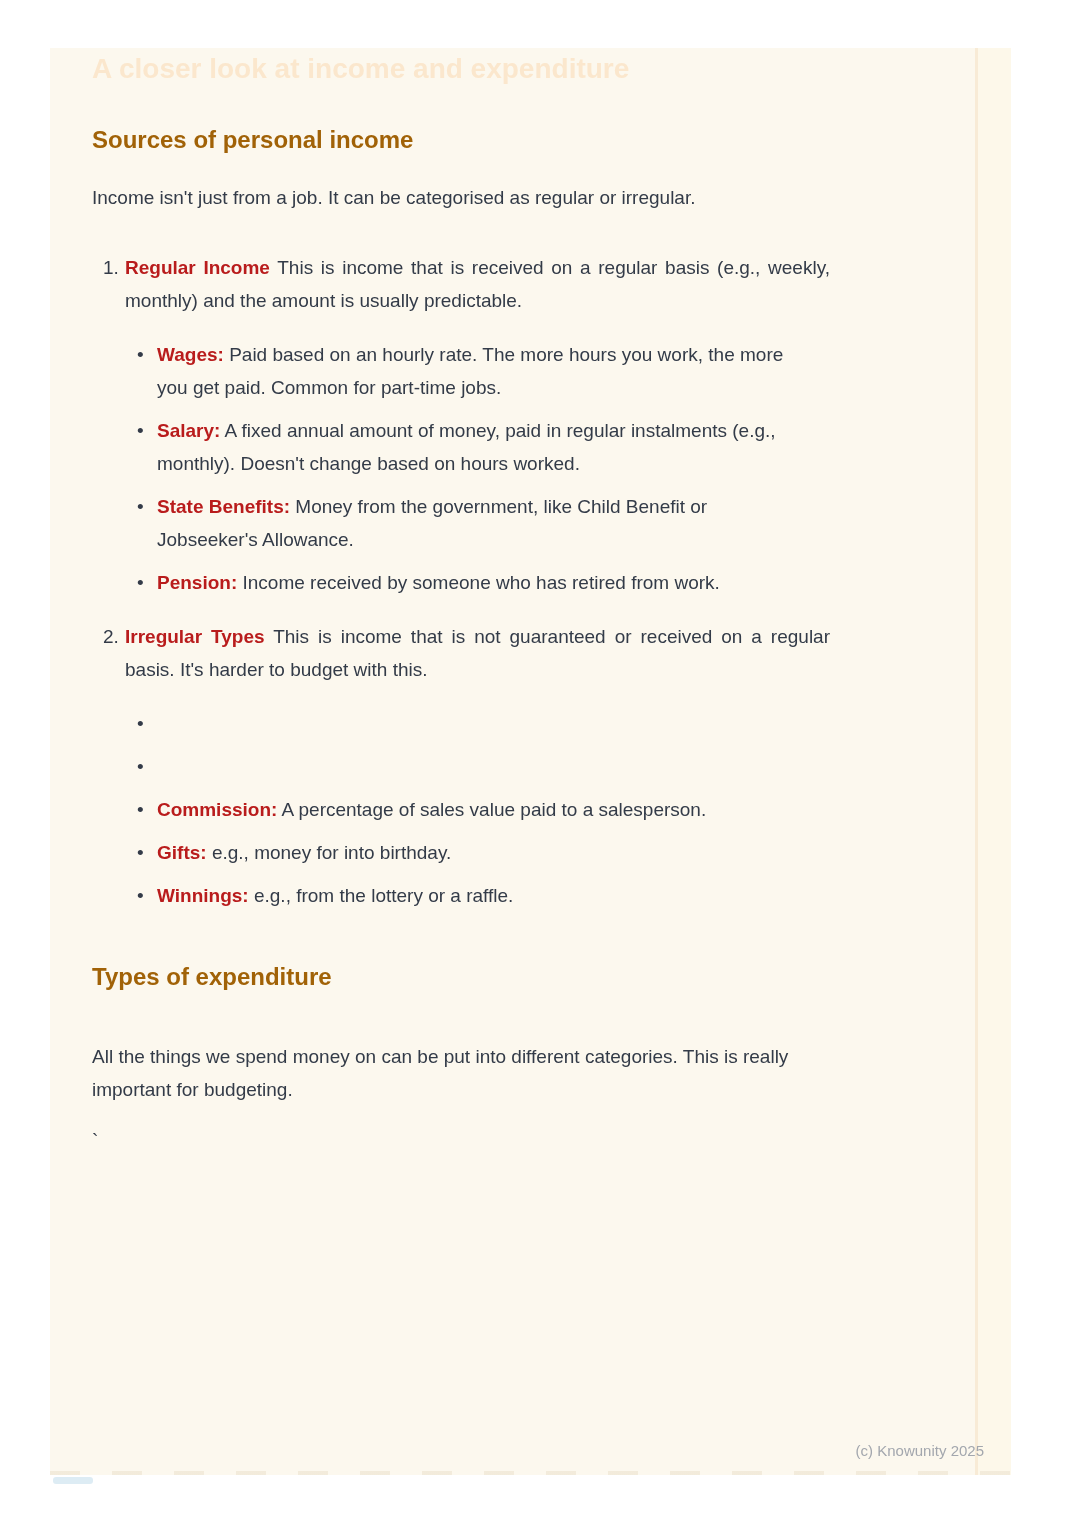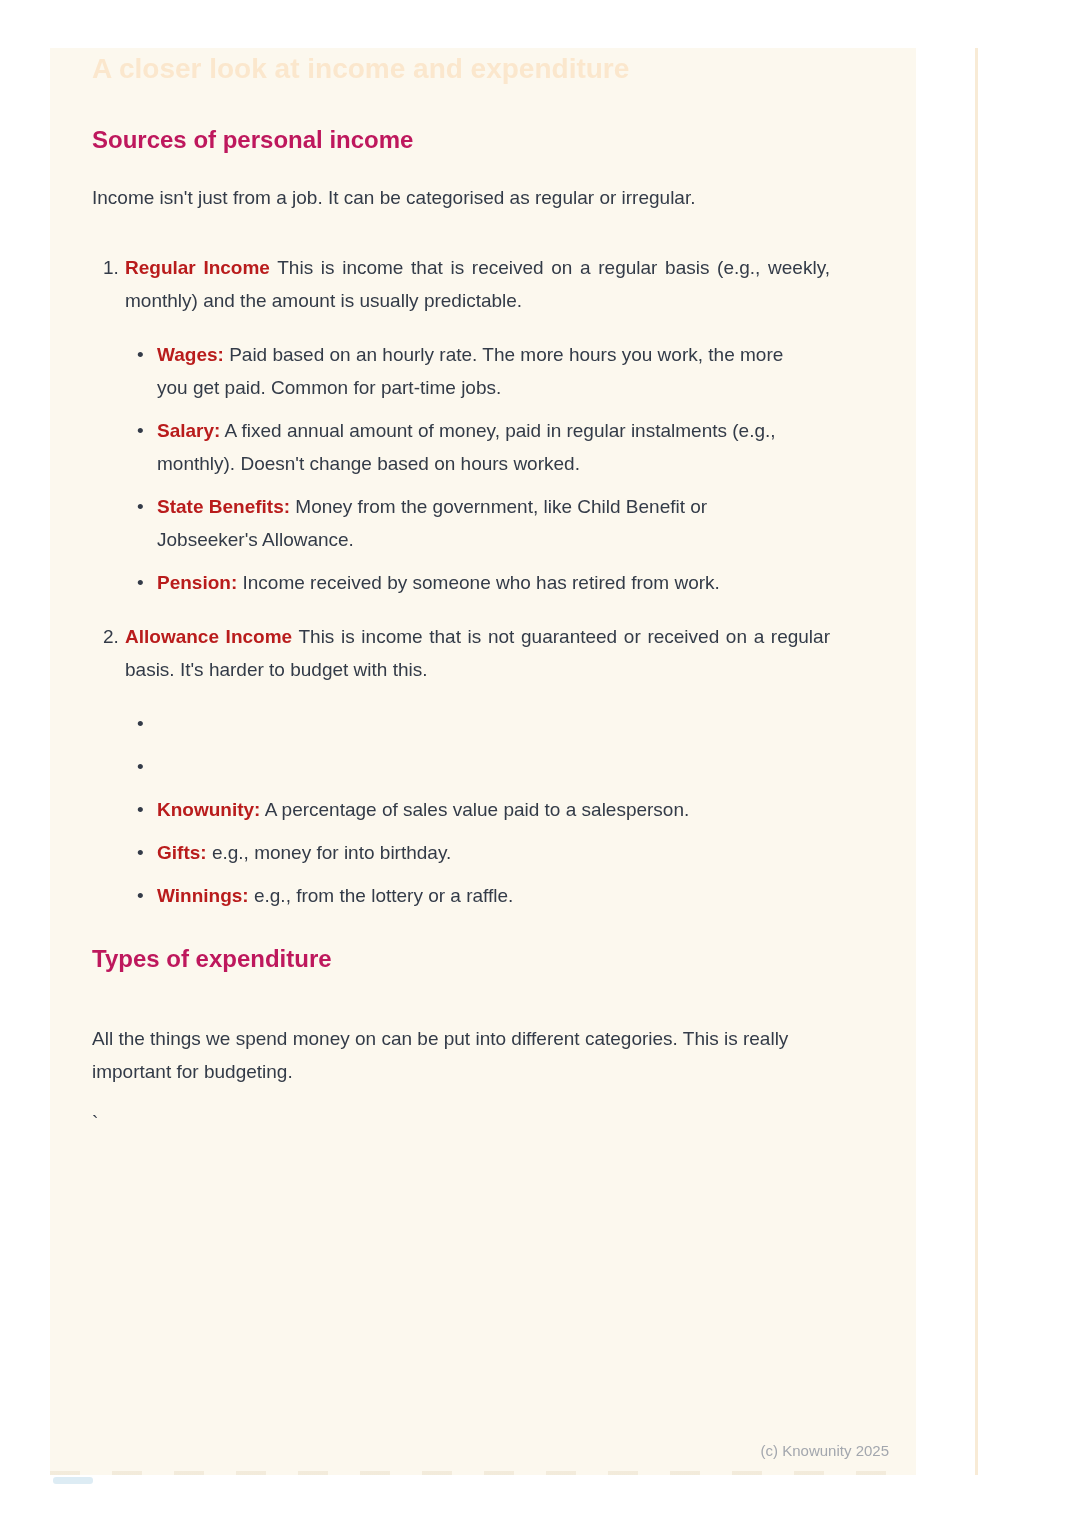--- a/index.html
+++ b/index.html
@@ -5,21 +5,21 @@
   html, body { margin:0; padding:0; }
   body {
     width:1080px; height:1528px;
     background:#ffffff;
     font-family:"Liberation Sans", sans-serif;
     position:relative;
     overflow:hidden;
   }
   .sheet {
     position:absolute; left:50px; top:48px;
-    width:866px; height:1427px;
+    width:961px; height:1427px;
     background:#fcf8ee;
   }
   .rstrip {
     position:absolute; left:928px; right:0; top:0; bottom:0;
     background:#fdf8ea;
   }
   .vline {
     position:absolute; left:925px; top:0; bottom:0; width:3px;
     background:#f8ebd6;
   }
@@ -36,23 +36,23 @@
     position:absolute; left:42px; top:4px; width:738px;
     display:flex; flex-direction:column;
     color:#333b48; font-size:19px; line-height:33px;
   }
   .title {
     font-size:28px; line-height:34px; font-weight:700;
     color:#fbe7cd; margin:0 0 39px 0;
   }
   .sec-heading {
     font-size:24px; line-height:30px; font-weight:700;
-    color:#be185d; margin:0 0 26px 0;
+    color:#a16207; margin:0 0 26px 0;
   }
-  .sec-heading.second { margin-top:32px; margin-bottom:24px; }
+  .sec-heading.second { margin-top:50px; margin-bottom:24px; }
   p { margin:0; }
   .intro { margin-bottom:37px; }
   .oli { display:flex; }
   .oli .num { flex:none; width:33px; padding-left:11px; box-sizing:border-box; }
   .oli .otext { flex:1 1 auto; text-align:justify; }
   .oli.second { margin-top:21px; }
   .ul { display:flex; flex-direction:column; margin-top:21px; }
   .uli { display:flex; padding-left:45px; margin-bottom:10px; }
   .uli:last-child { margin-bottom:0; }
   .uli .dot { flex:none; width:20px; }
@@ -104,33 +104,33 @@
         <span class="btext w630"><span class="term">State Benefits:</span> <span>Money from the government, like Child Benefit or Jobseeker's Allowance.</span></span>
       </div>
       <div class="uli">
         <span class="dot">•</span>
         <span class="btext"><span class="term">Pension:</span> <span>Income received by someone who has retired from work.</span></span>
       </div>
     </div>
 
     <div class="oli second">
       <span class="num">2.</span>
-      <span class="otext"><span class="term">Allowance Income</span> <span>This is income that is not guaranteed or received on a regular basis. It's harder to budget with this.</span></span>
+      <span class="otext"><span class="term">Irregular Types</span> <span>This is income that is not guaranteed or received on a regular basis. It's harder to budget with this.</span></span>
     </div>
 
     <div class="ul">
       <div class="uli">
         <span class="dot">•</span>
       </div>
       <div class="uli">
         <span class="dot">•</span>
       </div>
       <div class="uli">
         <span class="dot">•</span>
-        <span class="btext"><span class="term">Knowunity:</span> <span>A percentage of sales value paid to a salesperson.</span></span>
+        <span class="btext"><span class="term">Commission:</span> <span>A percentage of sales value paid to a salesperson.</span></span>
       </div>
       <div class="uli">
         <span class="dot">•</span>
         <span class="btext"><span class="term">Gifts:</span> <span>e.g., money for into birthday.</span></span>
       </div>
       <div class="uli">
         <span class="dot">•</span>
         <span class="btext"><span class="term">Winnings:</span> <span>e.g., from the lottery or a raffle.</span></span>
       </div>
     </div>

